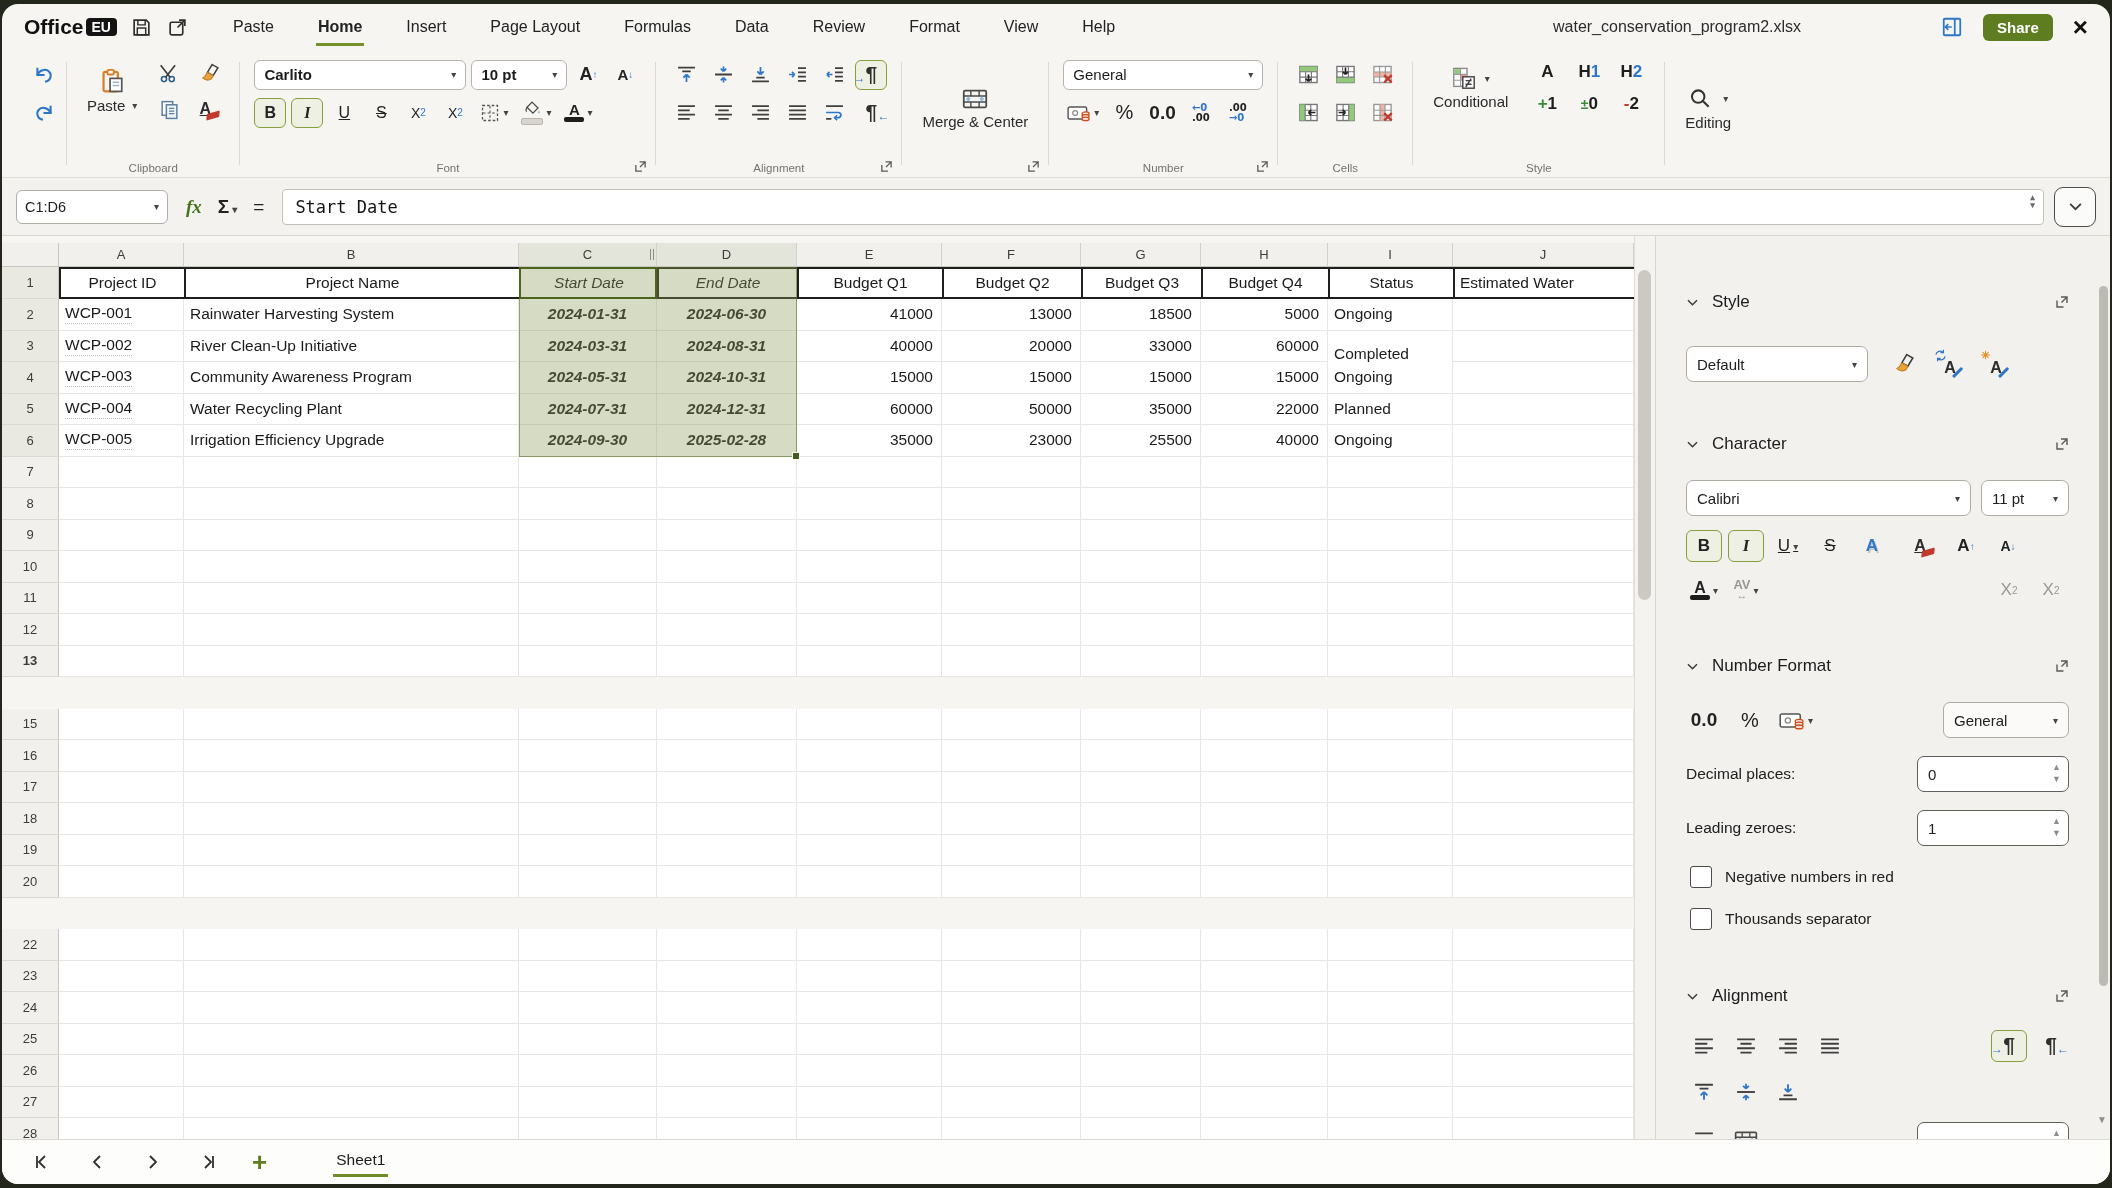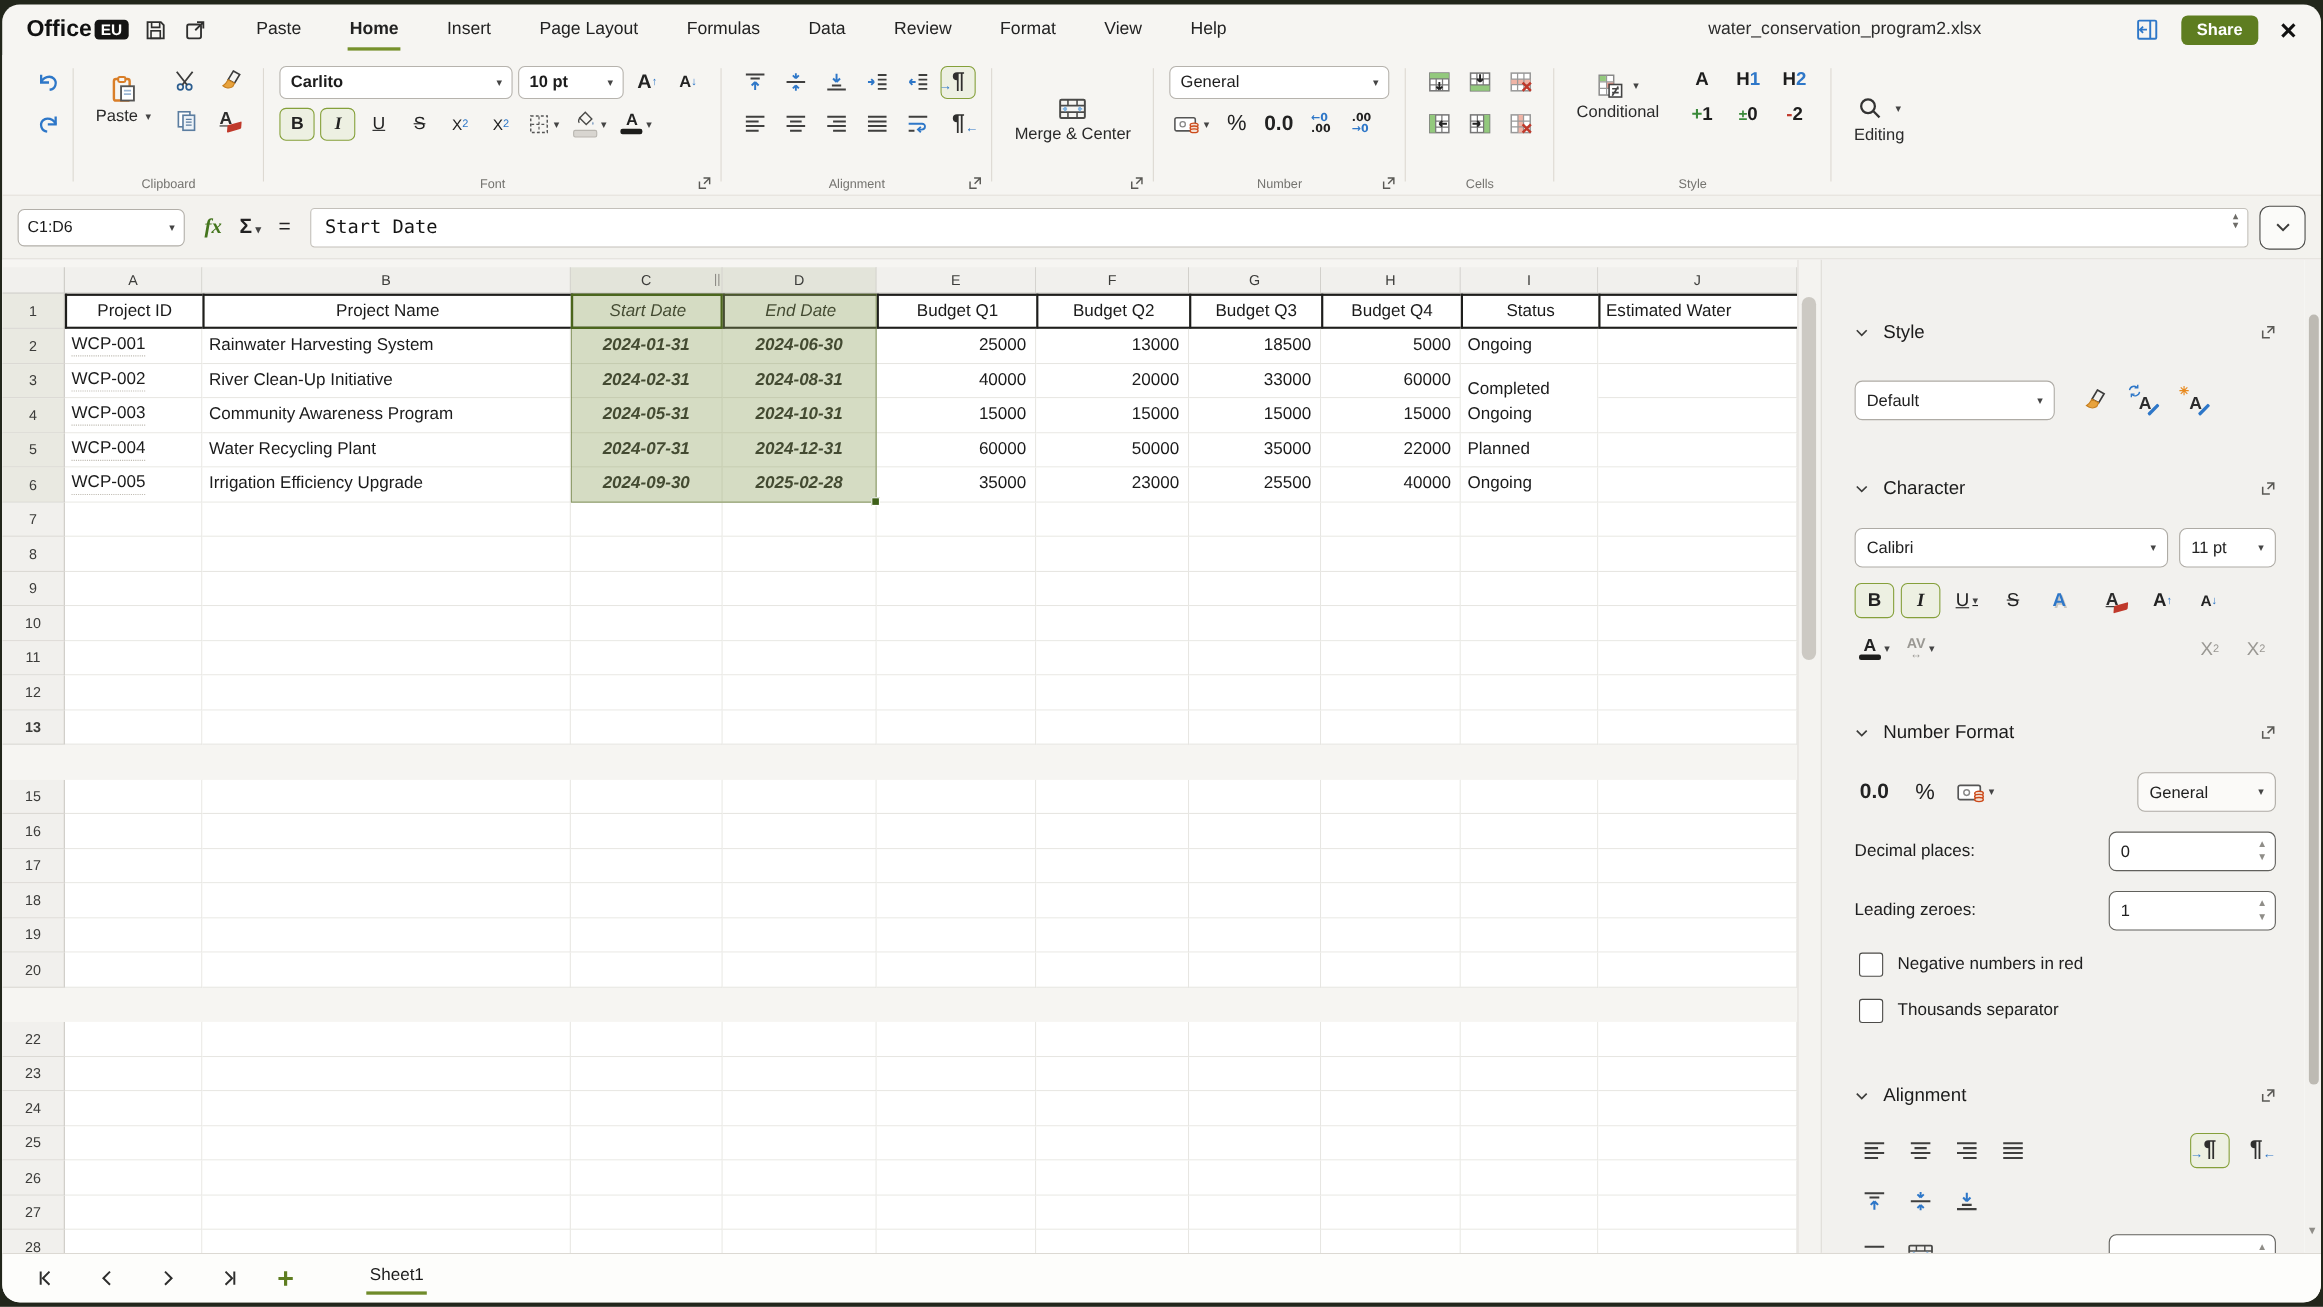--- a/index.html
+++ b/index.html
@@ -713,34 +713,34 @@
           <div class="gcell hd nob" style="width: 181px; height: 32px;">Estimated Water</div>
         </div>
         <div class="grow-line" style="top: 63px; height: 31.5px;">
           <div class="rh sel" style="height: 31.5px;">2</div>
           <div class="gcell" style="width: 125px; height: 31.5px;">
             <span class="sp">WCP-001</span>
           </div>
           <div class="gcell" style="width: 335px; height: 31.5px;">Rainwater Harvesting System</div>
           <div class="gcell al-c it" style="width: 138px; height: 31.5px; font-weight: 700;">2024-01-31</div>
           <div class="gcell al-c it" style="width: 140px; height: 31.5px; font-weight: 700;">2024-06-30</div>
-          <div class="gcell al-r" style="width: 145px; height: 31.5px;">25000</div>
+          <div class="gcell al-r" style="width: 145px; height: 31.5px;">41000</div>
           <div class="gcell al-r" style="width: 139px; height: 31.5px;">13000</div>
           <div class="gcell al-r" style="width: 120px; height: 31.5px;">18500</div>
           <div class="gcell al-r" style="width: 127px; height: 31.5px;">5000</div>
           <div class="gcell" style="width: 125px; height: 31.5px;">Ongoing</div>
           <div class="gcell" style="width: 181px; height: 31.5px;"></div>
         </div>
         <div class="grow-line" style="top: 94.5px; height: 31.5px;">
           <div class="rh sel" style="height: 31.5px;">3</div>
           <div class="gcell" style="width: 125px; height: 31.5px;">
             <span class="sp">WCP-002</span>
           </div>
           <div class="gcell" style="width: 335px; height: 31.5px;">River Clean-Up Initiative</div>
-          <div class="gcell al-c it" style="width: 138px; height: 31.5px; font-weight: 700;">2024-02-31</div>
+          <div class="gcell al-c it" style="width: 138px; height: 31.5px; font-weight: 700;">2024-03-31</div>
           <div class="gcell al-c it" style="width: 140px; height: 31.5px; font-weight: 700;">2024-08-31</div>
           <div class="gcell al-r" style="width: 145px; height: 31.5px;">40000</div>
           <div class="gcell al-r" style="width: 139px; height: 31.5px;">20000</div>
           <div class="gcell al-r" style="width: 120px; height: 31.5px;">33000</div>
           <div class="gcell al-r" style="width: 127px; height: 31.5px;">60000</div>
           <div class="gcell" style="width: 125px; height: 48px;">Completed</div>
           <div class="gcell" style="width: 181px; height: 31.5px;"></div>
         </div>
         <div class="grow-line" style="top: 126px; height: 31.5px;">
           <div class="rh sel" style="height: 31.5px;">4</div>

